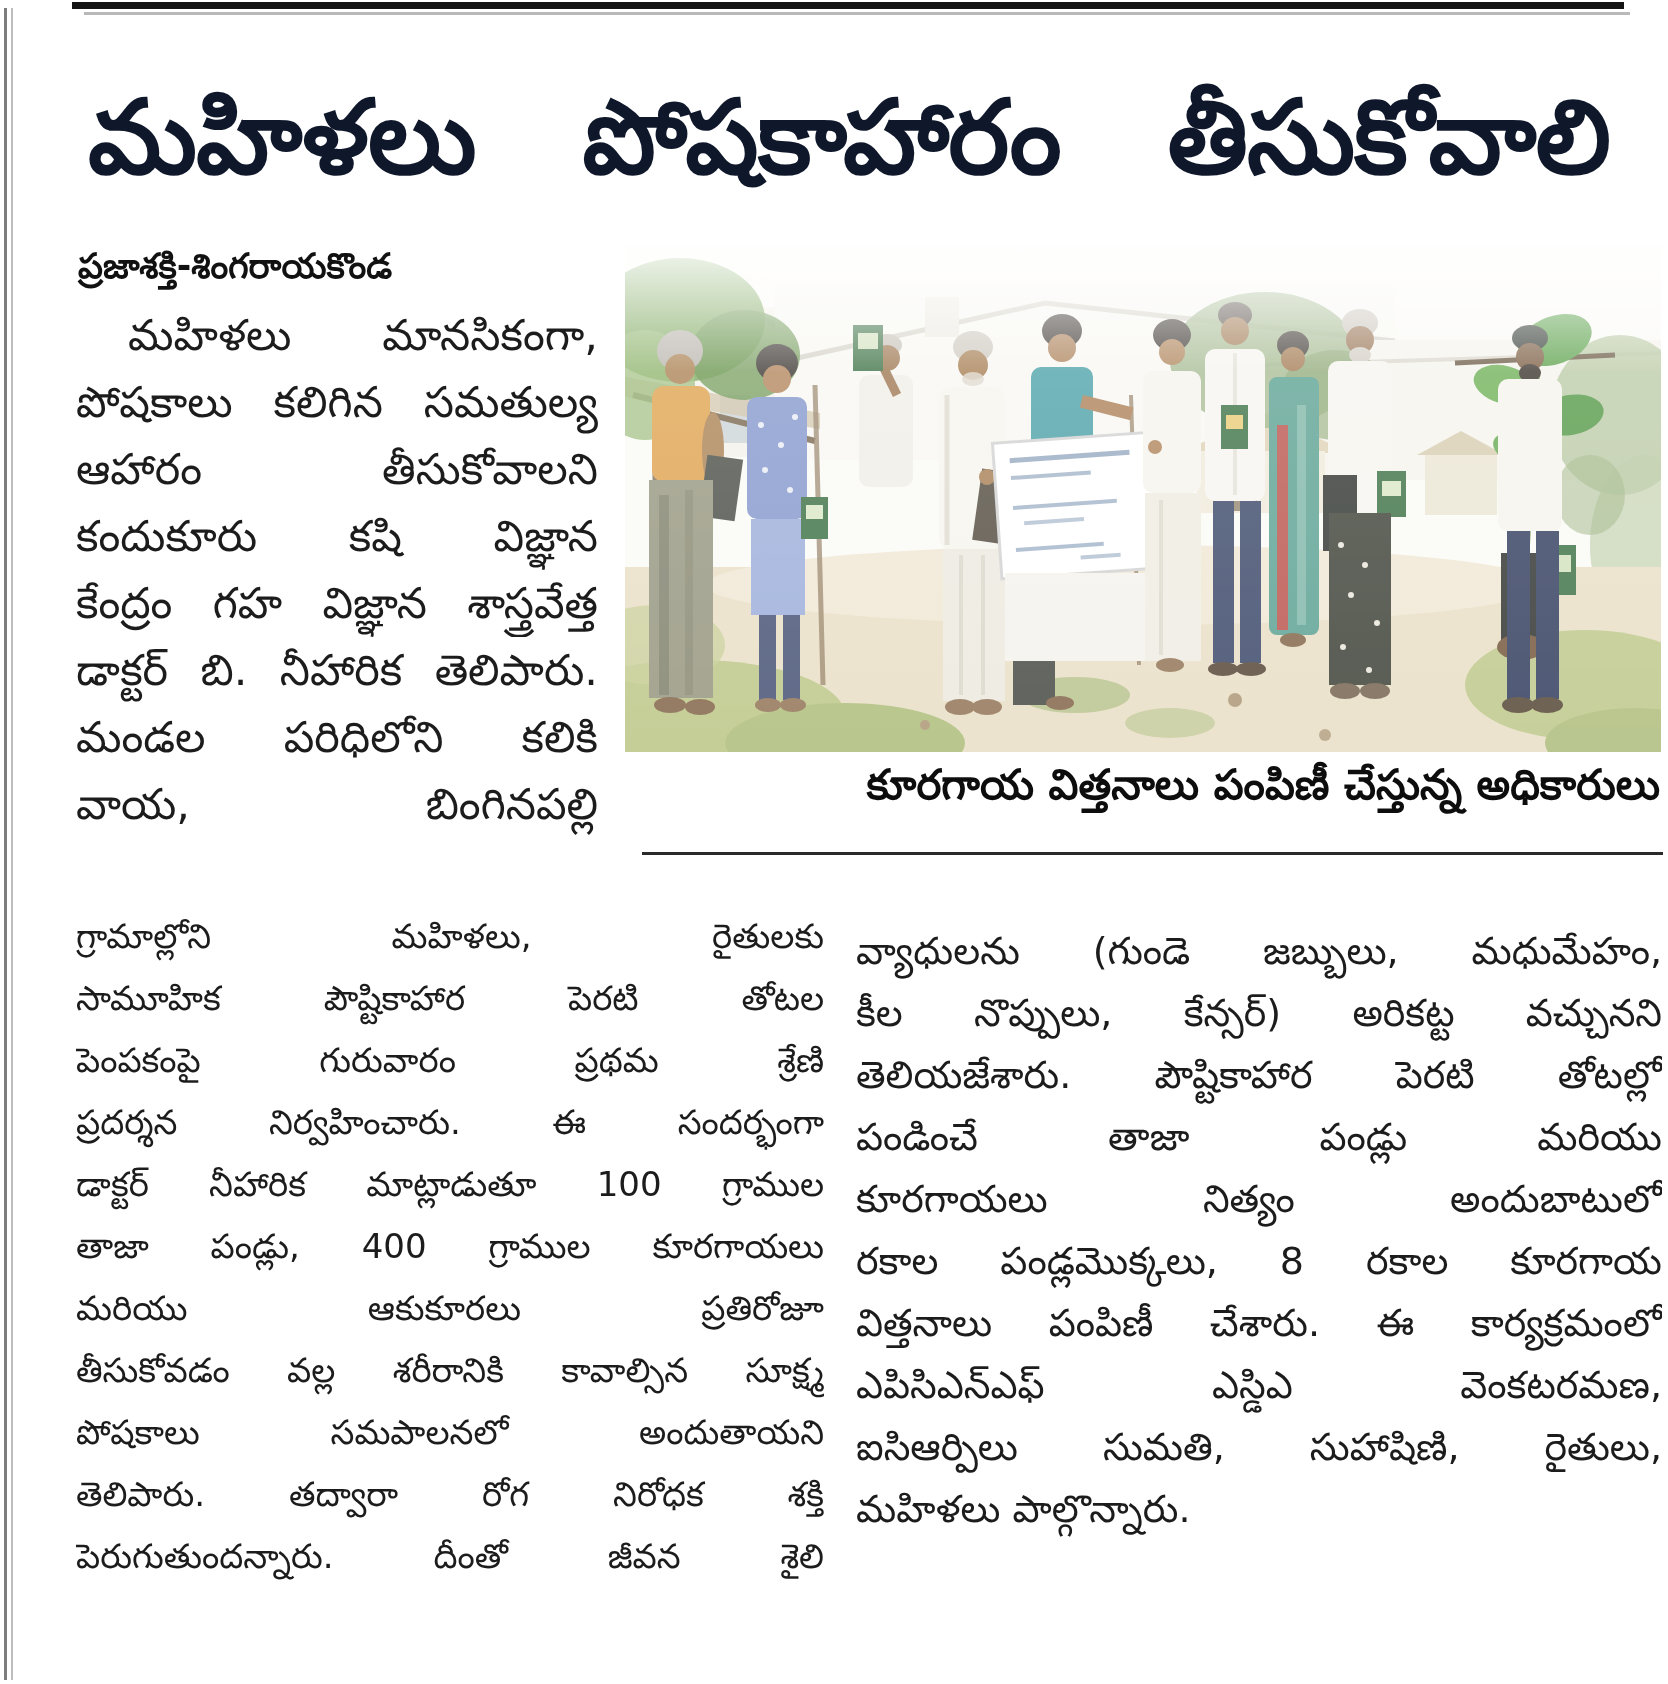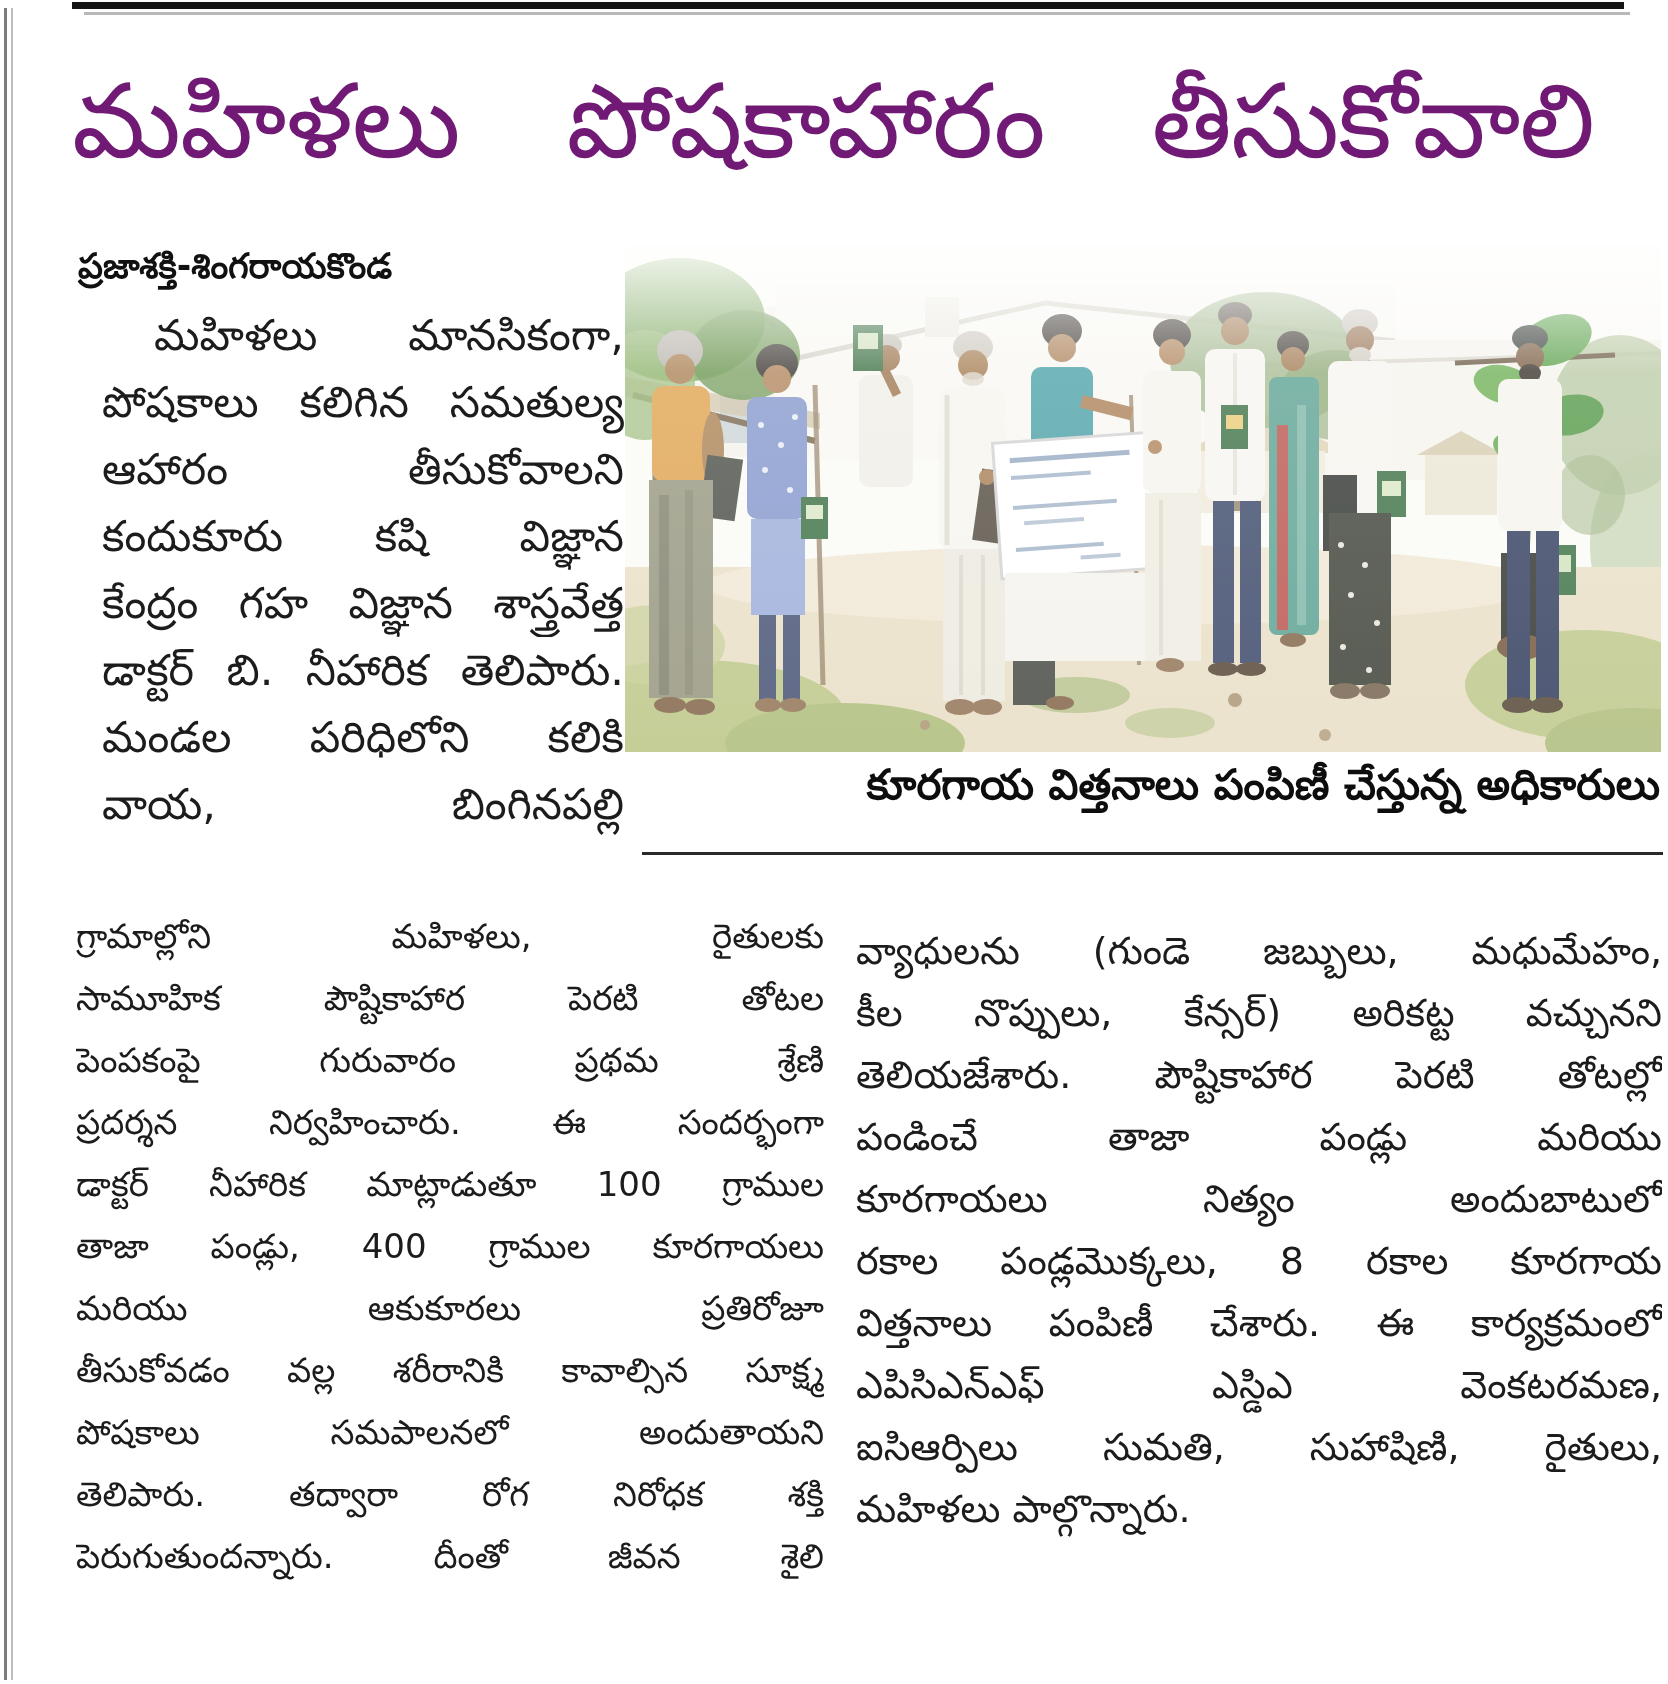--- a/index.html
+++ b/index.html
@@ -2,27 +2,27 @@
 <html lang="te"><head>
 <meta charset="utf-8">
 <style>
   html,body{margin:0;padding:0;background:#ffffff;}
   .page{position:relative;width:1668px;height:1684px;background:#ffffff;overflow:hidden;
         font-family:"DejaVu Sans","Liberation Sans",sans-serif;color:#1c1c1c;}
   .vrule-dark{position:absolute;left:4px;top:8px;width:3px;height:1672px;background:#7d7d7d;}
   .vrule-light{position:absolute;left:11px;top:8px;width:2px;height:1672px;background:#bdbdbd;}
   .top-rule-black{position:absolute;left:72px;top:2px;width:1552px;height:7px;background:#141414;}
   .top-rule-gray{position:absolute;left:84px;top:12px;width:1546px;height:3px;background:#b9b9b9;}
-  .headline{position:absolute;left:72px;top:44px;width:1522px;margin:0;
-            font-size:103px;line-height:1.5;font-weight:normal;color:#701a75;
+  .headline{position:absolute;left:72px;top:44px;width:1522px;margin:16px;
+            font-size:103px;line-height:1.5;font-weight:bold;color:#0f172a;
             text-align:justify;text-align-last:justify;letter-spacing:-1px;}
   .byline{position:absolute;left:78px;top:246px;width:520px;
           font-size:35px;font-weight:bold;color:#111;}
   .col{position:absolute;font-size:43px;color:#1c1c1c;}
-  .col-narrow{left:76px;top:302px;width:522px;line-height:67px;margin-left:26px;}
+  .col-narrow{left:76px;top:302px;width:522px;line-height:67px;}
   .col-wide-left{left:76px;top:905px;width:748px;line-height:62px;font-size:34px;}
   .col-right{left:856px;top:920px;width:806px;line-height:62px;font-size:38px;}
   .tline{text-align:justify;text-align-last:justify;white-space:nowrap;overflow:hidden;}
   .tline.nojust{text-align-last:left;}
   .tline.indent{text-indent:52px;}
   .photo{position:absolute;left:625px;top:245px;width:1036px;height:507px;margin:0;padding:0;}
   .photo svg{display:block;width:100%;height:100%;}
   .caption{position:absolute;left:630px;top:760px;width:1030px;text-align:right;
            font-size:42px;font-weight:bold;color:#0d0d0d;}
   .caption-rule{position:absolute;left:642px;top:852px;width:1021px;height:3px;background:#2a2a2a;}

